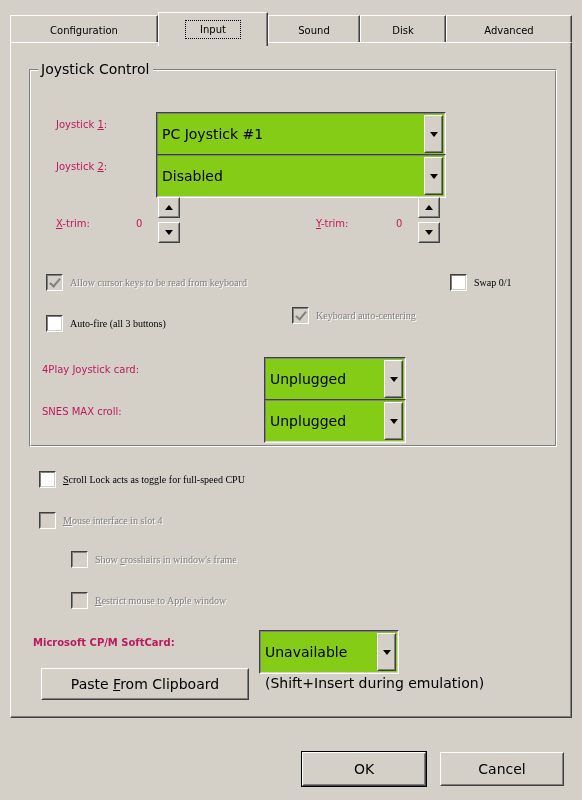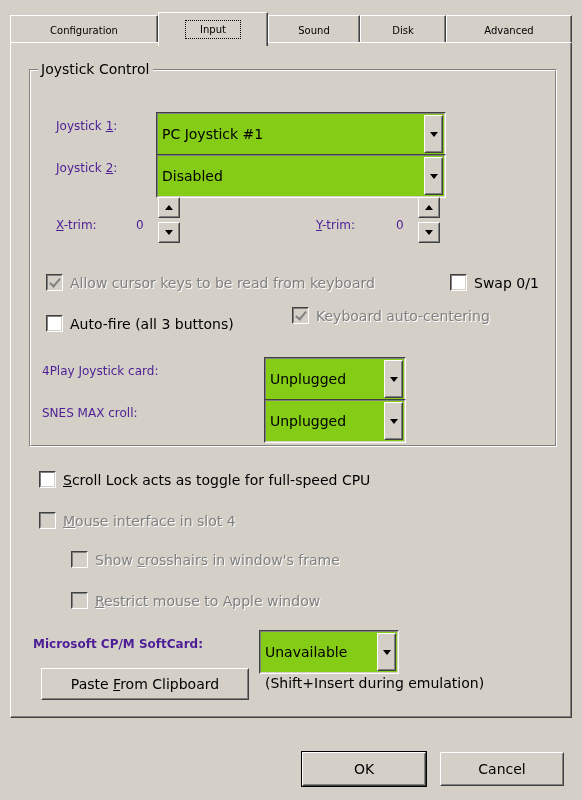--- a/index.html
+++ b/index.html
@@ -71,21 +71,21 @@
     box-sizing: border-box;
     pointer-events: none;
   }
   .group-legend {
     position: absolute; left: 8px; top: -9px;
     background: #d4d0c8; padding: 0 3px;
     font-size: 14px; color: #000;
   }
 
   
-  .lbl { position: absolute; font-size: 12px; color: #4c1d95; white-space: nowrap; }
+  .lbl { position: absolute; font-size: 10px; color: #be185d; white-space: nowrap; }
   u { text-decoration: underline; }
 
   
   .combo {
     position: absolute; height: 44px;
     background: #84cc16;
     border: 1px solid #808080;
     border-top-color: #404040; border-left-color: #404040;
     border-right-color: #ffffff; border-bottom-color: #ffffff;
     box-sizing: border-box;
@@ -171,21 +171,21 @@
   }
   .cbox.disabled { background: #d4d0c8; }
   .cbox.checked::after {
     content: ""; position: absolute;
     left: 5px; top: 1px; width: 4px; height: 9px;
     border: solid #000; border-width: 0 2px 2px 0;
     transform: rotate(40deg);
     z-index: 4;
   }
   .cbox.checked.disabled::after { border-color: #808080; }
-  .cblabel { margin-left: 7px; font-size: 14px; color: #000; }
+  .cblabel { margin-left: 7px; font-size: 10px; color: #000; font-family: Liberation Serif, serif; }
   .cblabel.disabled { color: #808080; text-shadow: 1px 1px 0 #ffffff; }
 
   
   .btn {
     position: absolute;
     background: #d4d0c8;
     border: 1px solid #ffffff;
     border-right-color: #404040; border-bottom-color: #404040;
     box-sizing: border-box;
     display: flex; align-items: center; justify-content: center;

